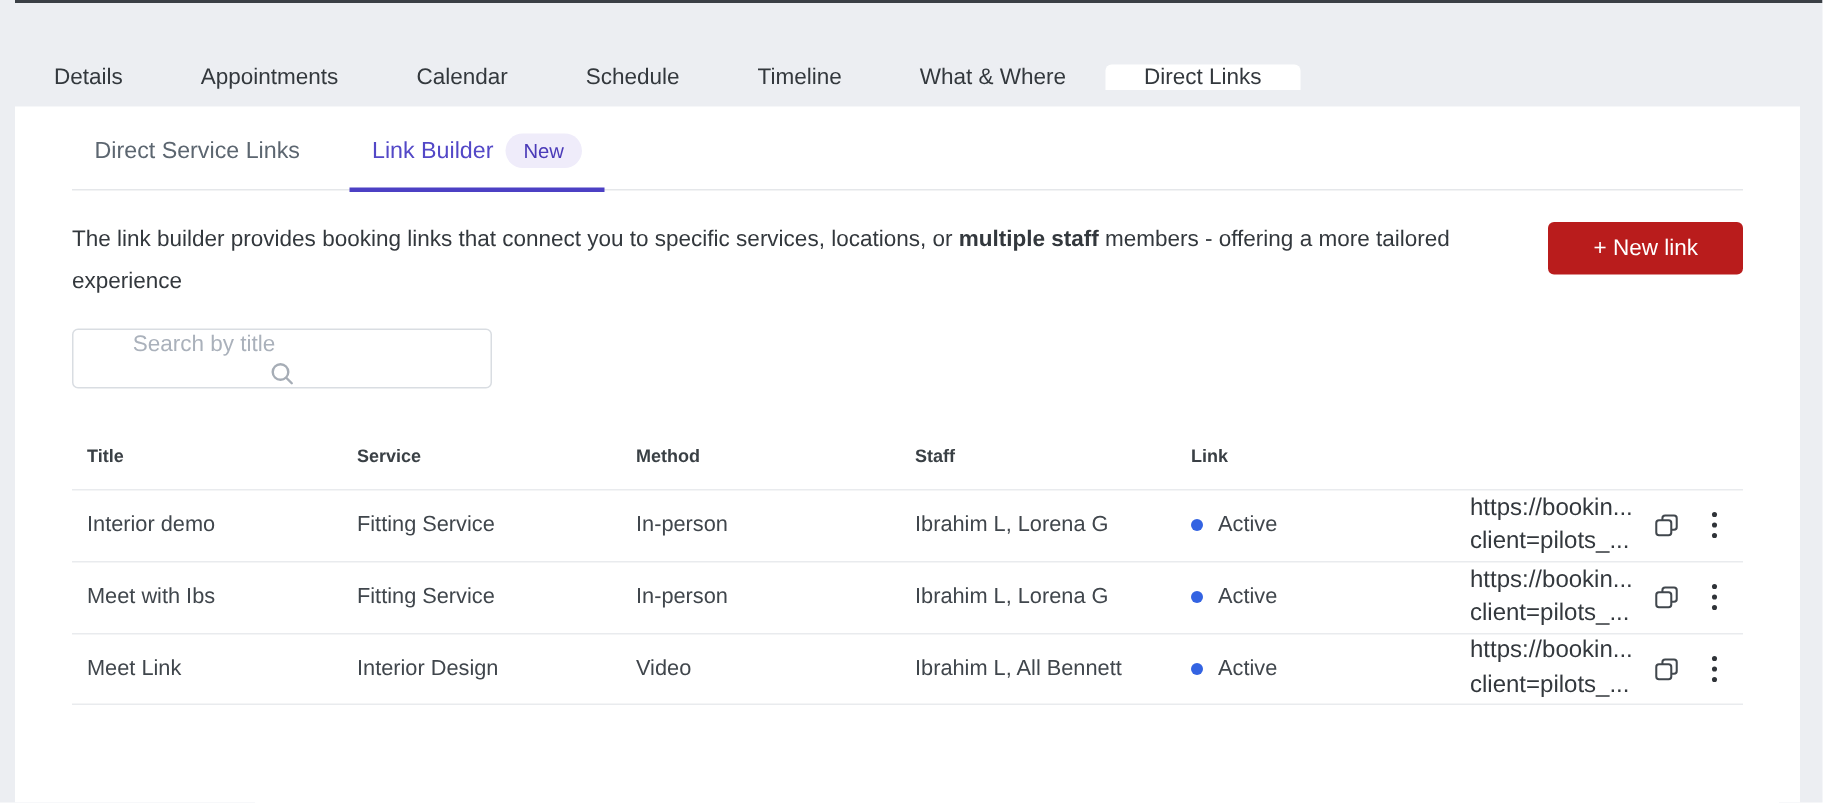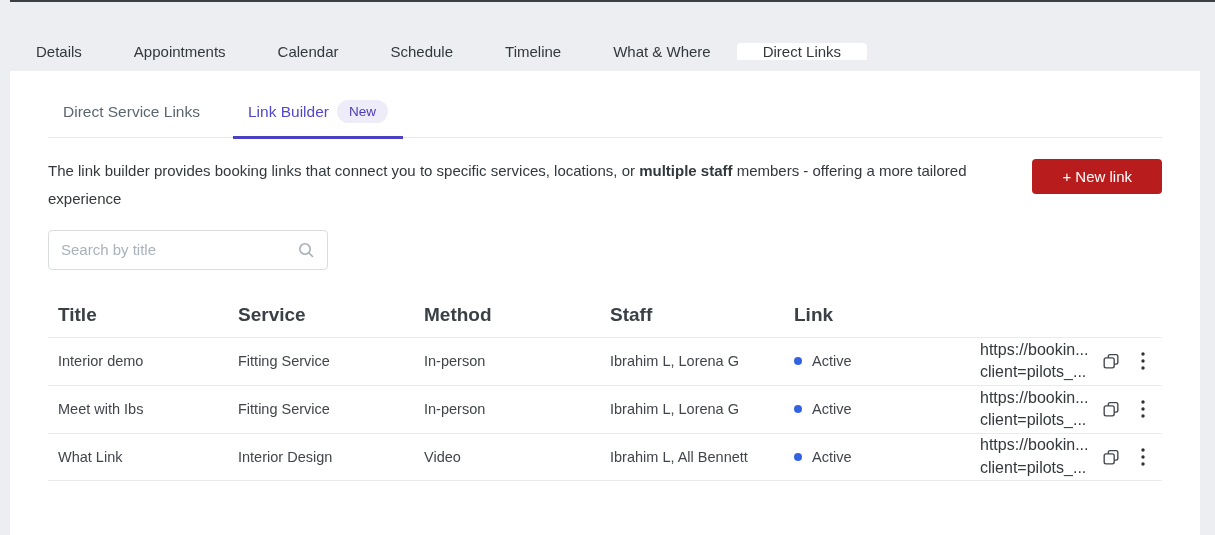--- a/index.html
+++ b/index.html
@@ -21,21 +21,21 @@
   }
   .top-tab.active { background:#ffffff; border-radius:4px 4px 0 0; }
 
   
   .card {
     position:absolute; top:71px; left:10px; right:15px; bottom:0;
     background:#ffffff; padding:0 38px;
   }
 
   
-  .sub-tabs { display:flex; margin-top:29px; border-bottom:1px solid #e5e7ea; }
+  .sub-tabs { display:flex; margin-top:18px; border-bottom:1px solid #e5e7ea; }
   .sub-tab {
     display:flex; align-items:center; gap:8px; padding:0 15px 14px 15px;
     font-size:15.5px; color:#5c6670; cursor:pointer; position:relative; margin-right:18px;
   }
   .sub-tab.active { color:#5348c7; }
   .sub-tab.active::after {
     content:""; position:absolute; left:0; right:0; bottom:-2px; height:3px; background:#4c40c4;
   }
   .badge {
     background:#efecfa; color:#4b3bb8; font-size:13.5px; padding:4px 12px; border-radius:12px;
@@ -47,35 +47,35 @@
   .intro-text b { font-weight:700; }
   .new-link-btn {
     margin-left:auto; background:#b91c1c; color:#ffffff; border:none; border-radius:4px;
     font-size:15px; padding:9px 30px; cursor:pointer; font-family:inherit; margin-top:2px;
     white-space:nowrap;
   }
 
   
   .search-box {
     margin-top:17px; width:280px; height:40px; border:1px solid #d9dde2; border-radius:4px;
-    display:flex; align-items:center; padding:0 12px; background:#fff;
+    display:flex; align-items:center; padding:0 12px; background:#fff;flex-direction:column;
   }
   .search-box input {
     border:none; outline:none; flex:1; font-size:15px; color:#3b4146; font-family:inherit;
   }
   .search-box input::placeholder { color:#aab1bb; }
   .search-icon { flex:none; display:flex; }
 
   
   .table { margin-top:23px; }
   .t-row {
     display:grid; grid-template-columns:180px 186px 186px 184px 186px 1fr;
     align-items:center;
   }
-  .t-head { height:44px; font-weight:700; font-size:19px; color:#3a4045; }
+  .t-head { height:44px; font-weight:700; font-size:12px; color:#3a4045; }
   .t-head .cell { position:relative; padding-left:10px; }
   .t-head .cell:first-child { padding-left:10px; }
   .t-head .cell + .cell::before {
     content:""; position:absolute; left:-4px; top:50%; transform:translateY(-50%);
     width:1px; height:15px; background:#d9dce0;
   }
   .t-body .t-row { height:48px; border-top:1px solid #e9ebee; font-size:14.5px; color:#40464c; }
   .t-body .t-row:last-child { border-bottom:1px solid #e9ebee; }
   .cell { padding-left:10px; overflow:hidden; white-space:nowrap; }
   .status-cell { display:flex; align-items:center; gap:10px; }
@@ -198,21 +198,21 @@
             <svg width="4" height="18" viewBox="0 0 4 18" fill="#2f3338">
               <circle cx="2" cy="2" r="1.7"></circle>
                 <circle cx="2" cy="9" r="1.7"></circle>
                 <circle cx="2" cy="16" r="1.7"></circle>
             </svg>
           </button>
         </div>
       </div>
 
       <div class="t-row">
-        <div class="cell">What Link</div>
+        <div class="cell">Meet Link</div>
         <div class="cell">Interior Design</div>
         <div class="cell">Video</div>
         <div class="cell">Ibrahim L, All Bennett</div>
         <div class="cell status-cell">
           <span class="status-dot"></span>
           <span>Active</span>
         </div>
         <div class="cell link-cell">
           <div class="link-text">
             <div>https://bookin...</div>

